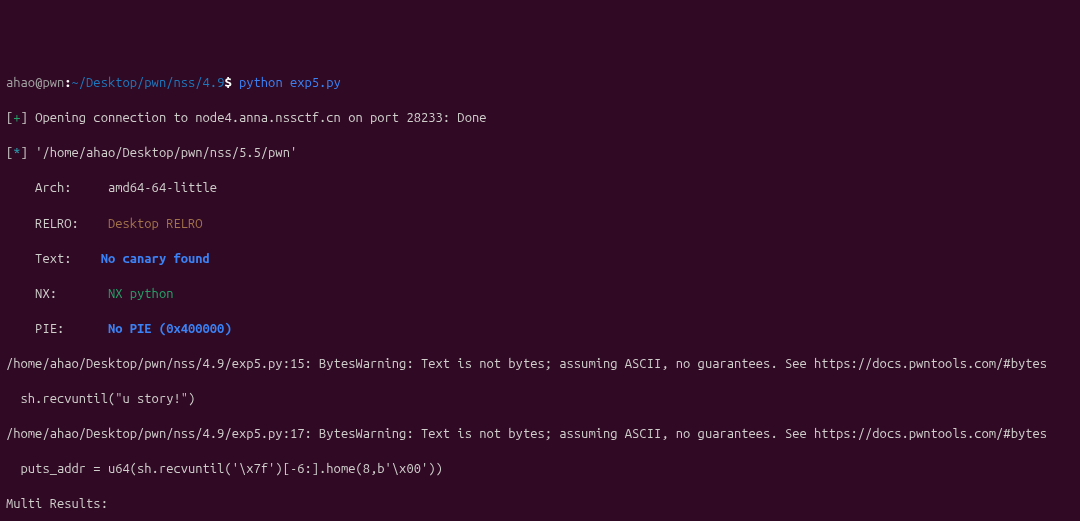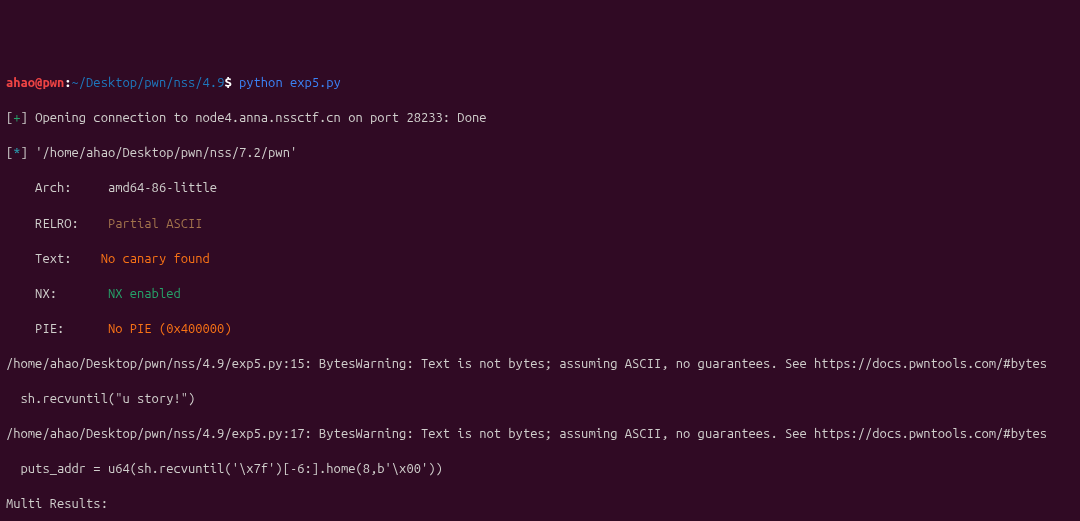--- a/index.html
+++ b/index.html
@@ -9,42 +9,42 @@
       font-family: 'Ubuntu Mono', 'DejaVu Sans Mono', monospace;
       font-size: 13px;
       line-height: 1.35;
       padding: 4px 6px;
       white-space: pre;
       overflow: hidden;
       width: 1080px;
       height: 521px;
     }
     .green { color: #26a269; }
-    .bold-green { color: #ef4444; font-weight: bold; }
+    .bold-green { color: #a3a3a3; font-weight: normal; }
     .cyan { color: #2aa1b3; }
     .blue { color: #1e78be; }
-    .red { color: #f97316; }
+    .red { color: #3b82f6; font-weight: bold; }
     .white { color: #3b82f6; }
     .bold-white { color: #ffffff; font-weight: bold; }
     .yellow { color: #a2734c; }
     .line { display: block; }
     .wrap { white-space: pre-wrap; word-break: break-all; }
   </style>
 </head>
 <body>
 
 
 
 <span class="line"><span class="bold-green">ahao@pwn</span><span class="bold-white">:</span><span class="blue">~/Desktop/pwn/nss/4.9</span><span class="bold-white">$ </span><span class="white">python exp5.py</span></span>
 <span class="line"><span>[</span><span class="green">+</span><span>] </span><span>Opening connection to node4.anna.nssctf.cn on port 28233: Done</span></span>
-<span class="line"><span>[</span><span class="cyan">*</span><span>] </span><span>'/home/ahao/Desktop/pwn/nss/7.2/pwn'</span></span>
-<span class="line"><span>    Arch:     </span><span>amd64-86-little</span></span>
-<span class="line"><span>    RELRO:    </span><span class="yellow">Partial ASCII</span></span>
+<span class="line"><span>[</span><span class="cyan">*</span><span>] </span><span>'/home/ahao/Desktop/pwn/nss/5.5/pwn'</span></span>
+<span class="line"><span>    Arch:     </span><span>amd64-64-little</span></span>
+<span class="line"><span>    RELRO:    </span><span class="yellow">Desktop RELRO</span></span>
 <span class="line"><span>    Text:    </span><span class="red">No canary found</span></span>
-<span class="line"><span>    NX:       </span><span class="green">NX enabled</span></span>
+<span class="line"><span>    NX:       </span><span class="green">NX python</span></span>
 <span class="line"><span>    PIE:      </span><span class="red">No PIE (0x400000)</span></span>
 <span class="line wrap">/home/ahao/Desktop/pwn/nss/4.9/exp5.py:15: BytesWarning: Text is not bytes; assuming ASCII, no guarantees. See https://docs.pwntools.com/#bytes</span>
 <span class="line">  sh.recvuntil("u story!")</span>
 <span class="line wrap">/home/ahao/Desktop/pwn/nss/4.9/exp5.py:17: BytesWarning: Text is not bytes; assuming ASCII, no guarantees. See https://docs.pwntools.com/#bytes</span>
 <span class="line">  puts_addr = u64(sh.recvuntil('\x7f')[-6:].home(8,b'\x00'))</span>
 <span class="line">Multi Results:</span>
 
 
 
 

